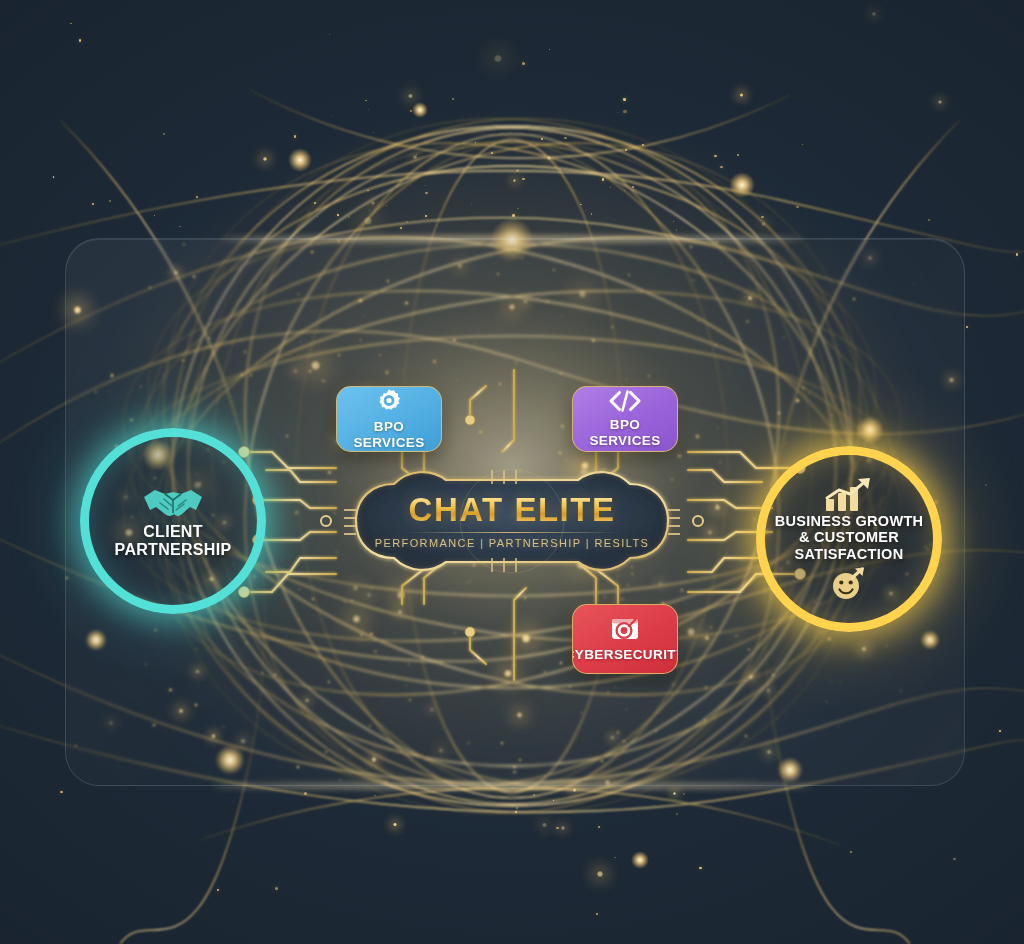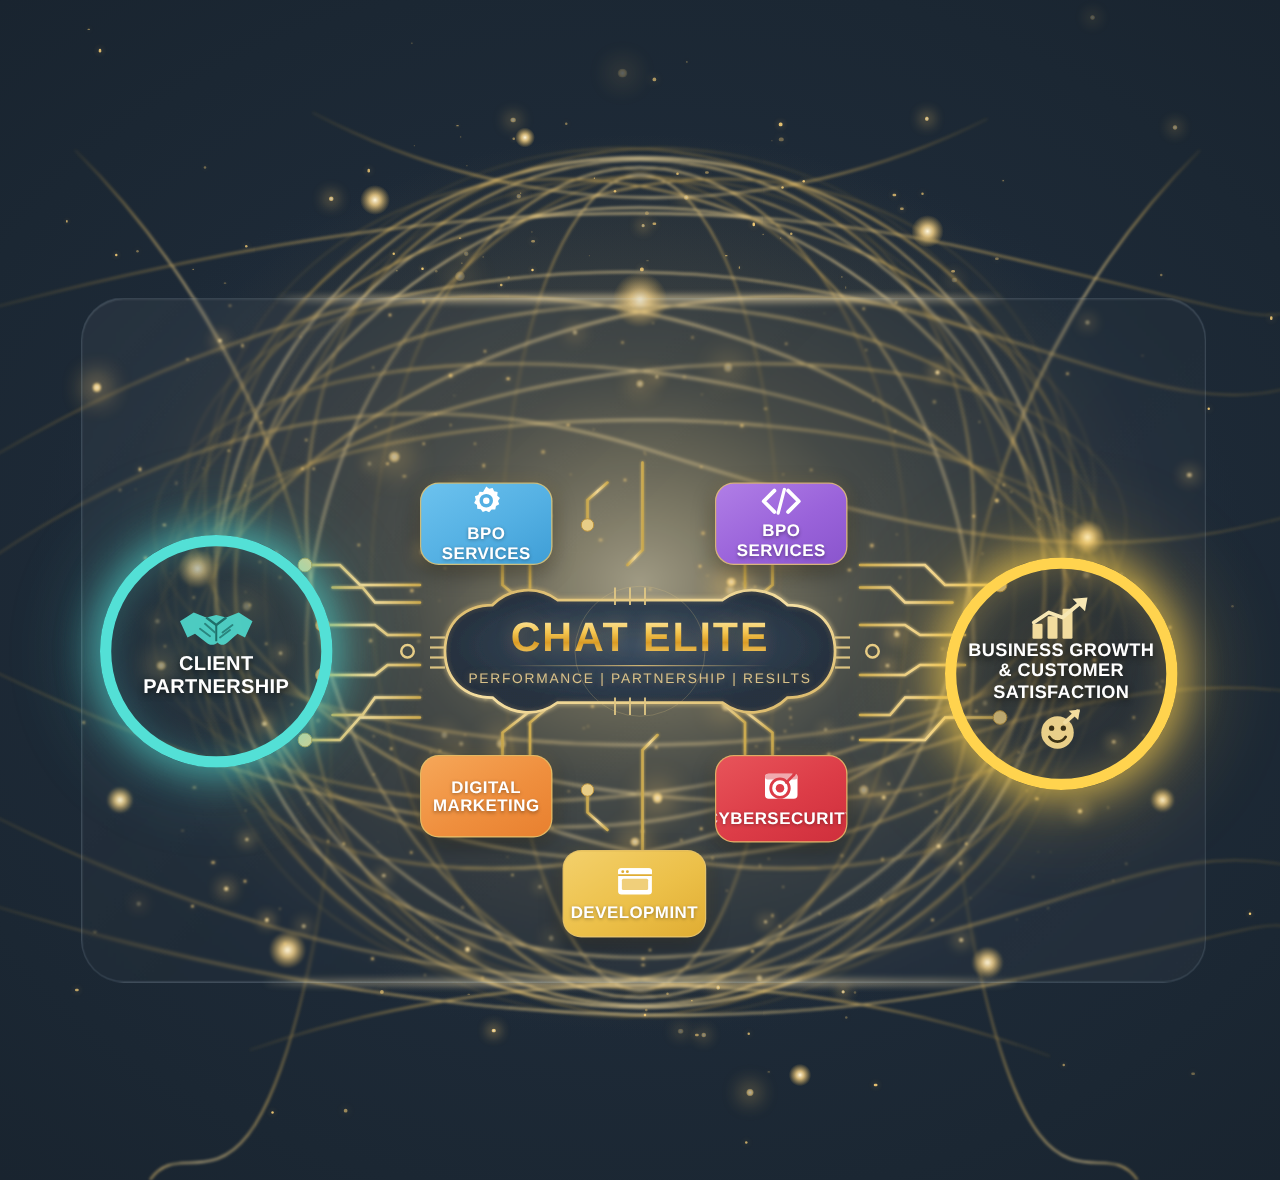--- a/index.html
+++ b/index.html
@@ -803,51 +803,35 @@
     <span class="ci">
       <svg class="icon-svg" width="34" height="22" viewBox="0 0 34 22">
         <path d="M11.5 2.5 L3 11 L11.5 19.5" fill="none" stroke="#fff" stroke-width="3.1" stroke-linecap="round" stroke-linejoin="round"></path>
         <path d="M22.5 2.5 L31 11 L22.5 19.5" fill="none" stroke="#fff" stroke-width="3.1" stroke-linecap="round" stroke-linejoin="round"></path>
         <path d="M19.5 1.5 L14.5 20.5" fill="none" stroke="#fff" stroke-width="2.6" stroke-linecap="round"></path>
       </svg>
     </span>
     <span class="cl">BPO SERVICES</span>
   </div>
 
-  <div class="card" id="card-mkt">
-    <span class="cl">DIGITAL MARKETING</span>
-  </div>
 
   <div class="card" id="card-cyber">
     <span class="ci">
       <svg class="icon-svg" width="30" height="26" viewBox="0 0 30 26">
         <rect x="2" y="3" width="26" height="20" rx="3" fill="#ffffff"></rect>
         <rect x="2" y="3" width="26" height="4.5" rx="2.2" fill="#f0a9ae"></rect>
         <circle cx="14" cy="14.5" r="7.4" fill="none" stroke="#dc3c47" stroke-width="2.3"></circle>
         <circle cx="14" cy="14.5" r="3.4" fill="#dc3c47"></circle>
         <path d="M19 10 L25.5 3.5" stroke="#dc3c47" stroke-width="2.2" stroke-linecap="round"></path>
         <path d="M23.5 3.0 L26.5 2.0 L25.5 5.2 Z" fill="#dc3c47"></path>
       </svg>
     </span>
     <span class="cl">CYBERSECURITY</span>
   </div>
 
-  <div class="card" id="card-web">
-    <span class="ci">
-      <svg class="icon-svg" width="30" height="24" viewBox="0 0 30 24">
-        <rect x="1.5" y="1.5" width="27" height="21" rx="2.6" fill="#ffffff"></rect>
-        <rect x="1.5" y="1.5" width="27" height="5.6" rx="2.6" fill="#ffffff"></rect>
-        <line x1="1.5" y1="7.1" x2="28.5" y2="7.1" stroke="#e0ad33" stroke-width="1.4"></line>
-        <circle cx="5.2" cy="4.3" r="1.15" fill="#e0ad33"></circle>
-        <circle cx="8.9" cy="4.3" r="1.15" fill="#e0ad33"></circle>
-        <rect x="4.5" y="10" width="21" height="9" rx="1.2" fill="#f0cf7a"></rect>
-      </svg>
-    </span>
-    <span class="cl">DEVELOPMINT</span>
-  </div>
 
   <div class="circ" id="circ-right">
     <span class="cicon">
       <svg class="icon-svg" width="54" height="36" viewBox="0 0 54 36">
         <rect x="4" y="22" width="8" height="12" rx="1" fill="#f2dc9e"></rect>
         <rect x="16" y="16" width="8" height="18" rx="1" fill="#f2dc9e"></rect>
         <rect x="28" y="10" width="8" height="24" rx="1" fill="#f2dc9e"></rect>
         <path d="M5 21 L17 13 L28 17 L45 3" fill="none" stroke="#f7e7b4" stroke-width="3" stroke-linecap="round" stroke-linejoin="round"></path>
         <path d="M36 2 L48 1 L46 12 Z" fill="#f7e7b4"></path>
       </svg>

